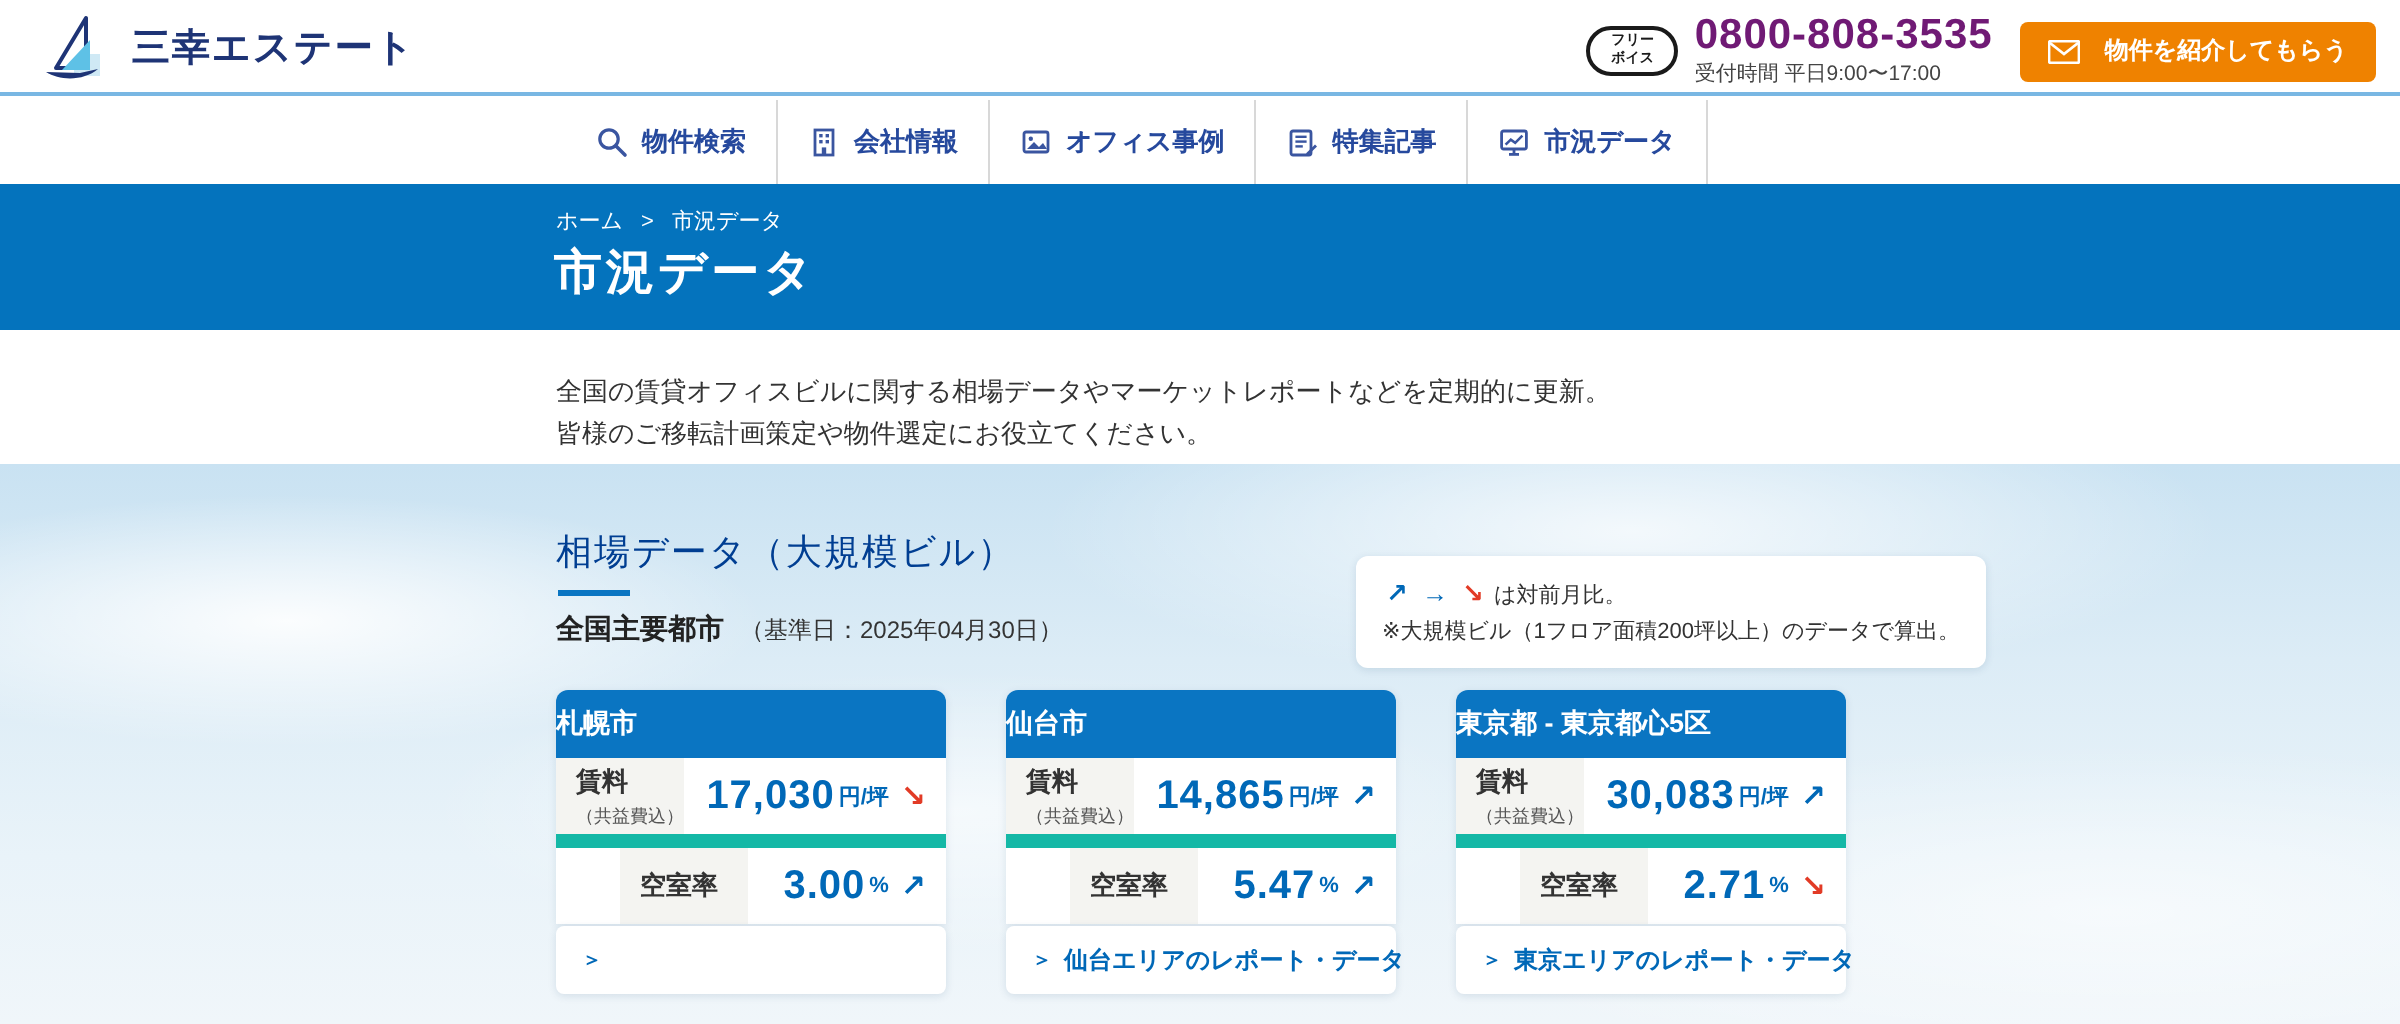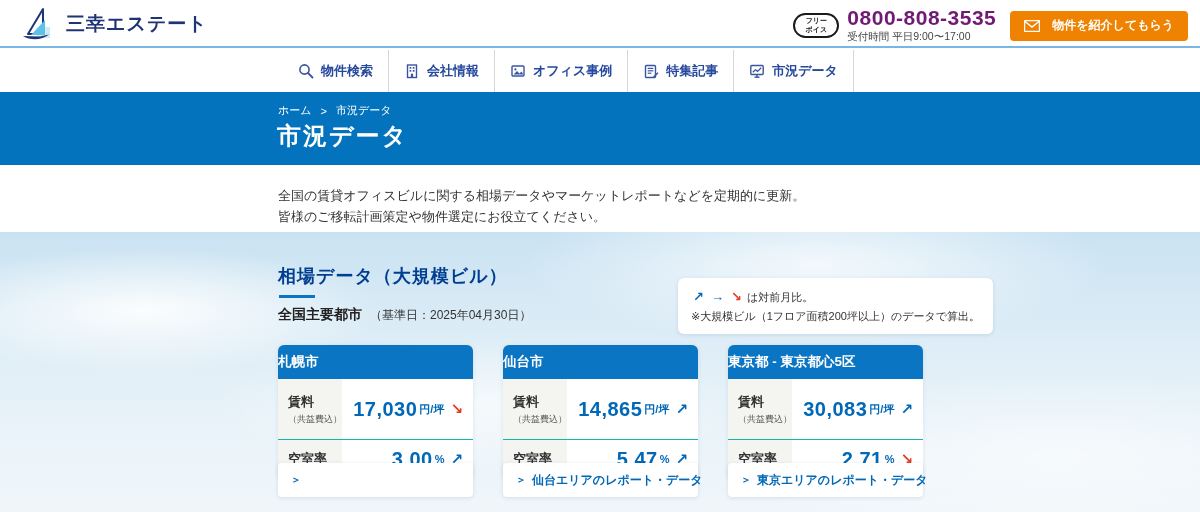--- a/index.html
+++ b/index.html
@@ -40,21 +40,21 @@
 
   
   .sky { position:absolute; top:232px; left:0; width:1200px; height:280px;
     background:
       radial-gradient(ellipse 340px 90px at 12% 28%, rgba(255,255,255,.9), rgba(255,255,255,0) 70%),
       radial-gradient(ellipse 420px 110px at 68% 12%, rgba(255,255,255,.75), rgba(255,255,255,0) 70%),
       radial-gradient(ellipse 380px 100px at 40% 62%, rgba(255,255,255,.6), rgba(255,255,255,0) 70%),
       radial-gradient(ellipse 500px 120px at 88% 80%, rgba(255,255,255,.55), rgba(255,255,255,0) 70%),
       linear-gradient(180deg,#c9e2f2 0%, #dcecf6 35%, #e9f3f9 70%, #f0f6fa 100%);
   }
-  .section-title { position:absolute; left:278px; top:32px; font-size:18px; font-weight:bold;
+  .section-title { position:absolute; left:278px; top:32px; font-size:18px; font-weight:normal;
                    color:#003e92; letter-spacing:1px; }
   .section-underline { position:absolute; left:279px; top:63px; width:36px; height:3px; background:#0a75c2; }
   .subtitle-row { position:absolute; left:278px; top:74px; display:flex; align-items:baseline; gap:8px; }
   .subtitle { font-size:14px; font-weight:bold; color:#222; }
   .base-date { font-size:12px; color:#333; }
 
   .note-box { position:absolute; left:678px; top:46px; background:#fff; border-radius:6px;
               padding:8px 13px; font-size:11px; color:#333; line-height:1.65; white-space:nowrap;
               box-shadow:0 1px 4px rgba(0,60,100,.12); }
   .note-box .arrow { font-size:13px; margin:0 2px; }
@@ -63,22 +63,22 @@
   .arrow[data-trend="up"], .arrow[data-trend="flat"] { color:#0068b7; }
   .arrow[data-trend="down"] { color:#e23b26; }
 
   
   .card { position:absolute; top:113px; width:195px; box-shadow:0 1px 4px rgba(0,60,100,.10); border-radius:6px 6px 0 0; }
   .card-sapporo { left:278px; } .card-sendai { left:503px; } .card-tokyo { left:728px; }
   .card-head { height:34px; background:#0a75c2; border-radius:6px 6px 0 0; color:#fff; font-weight:bold;
                font-size:13.5px; line-height:34px; white-space:nowrap; }
   .card-body { background:#fff; }
   .card-row { display:flex; align-items:stretch; }
-  .row-rent { height:61px; border-bottom:1px solid #14b8a6; }
-  .row-vac { height:38px; }
+  .row-rent { height:45px; border-bottom:7px solid #14b8a6; }
+  .row-vac { height:38px;padding-left:32px; }
   .cell-label { width:64px; flex:none; background:#f4f4f1; display:flex; flex-direction:column;
                 justify-content:center; padding-left:10px; }
   .label-main { font-size:13px; font-weight:bold; color:#333; }
   .label-sub { font-size:9px; color:#555; margin-top:2px; }
   .cell-value { flex:1; display:flex; align-items:center; justify-content:flex-end; padding-right:10px; }
   .value-num { font-size:20px; font-weight:bold; color:#0068b7; letter-spacing:.5px; }
   .value-unit { font-size:11px; font-weight:bold; color:#0068b7; margin-left:2px; }
   .cell-value .arrow { font-size:15px; margin-left:6px; }
 
   .link-btn { position:absolute; top:231px; width:195px; height:34px; background:#fff; border-radius:4px;

